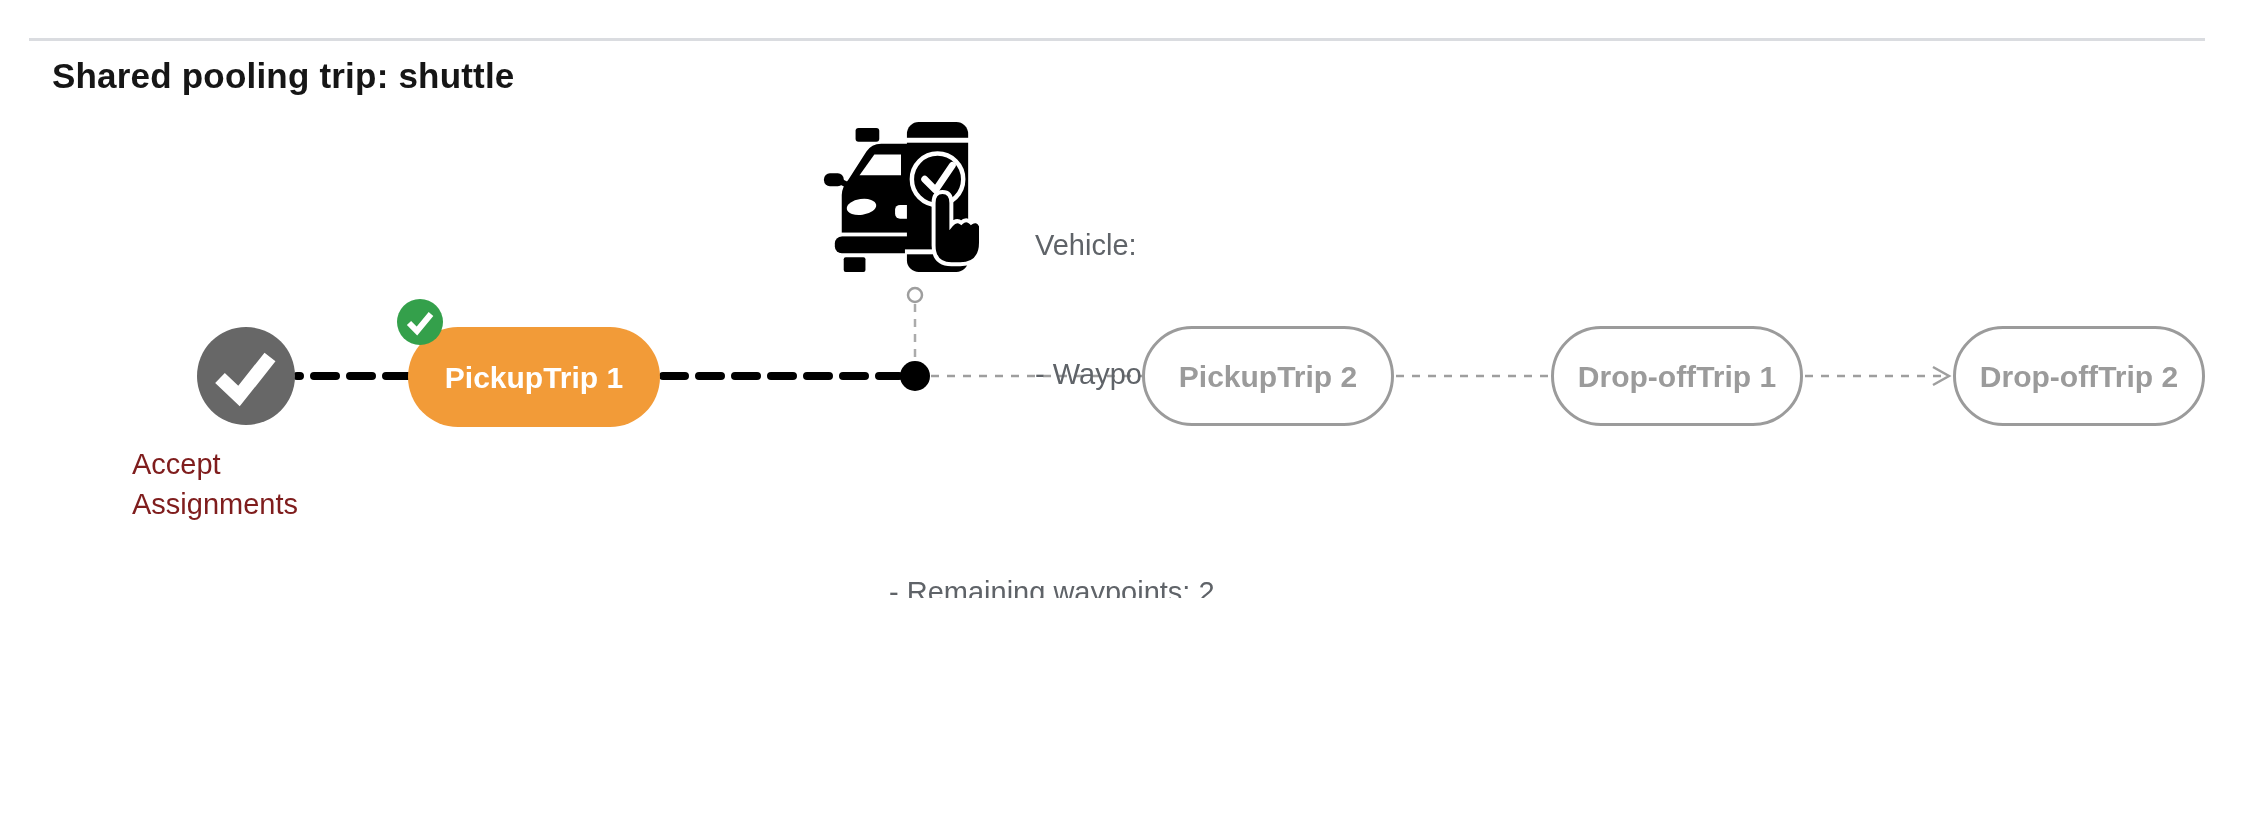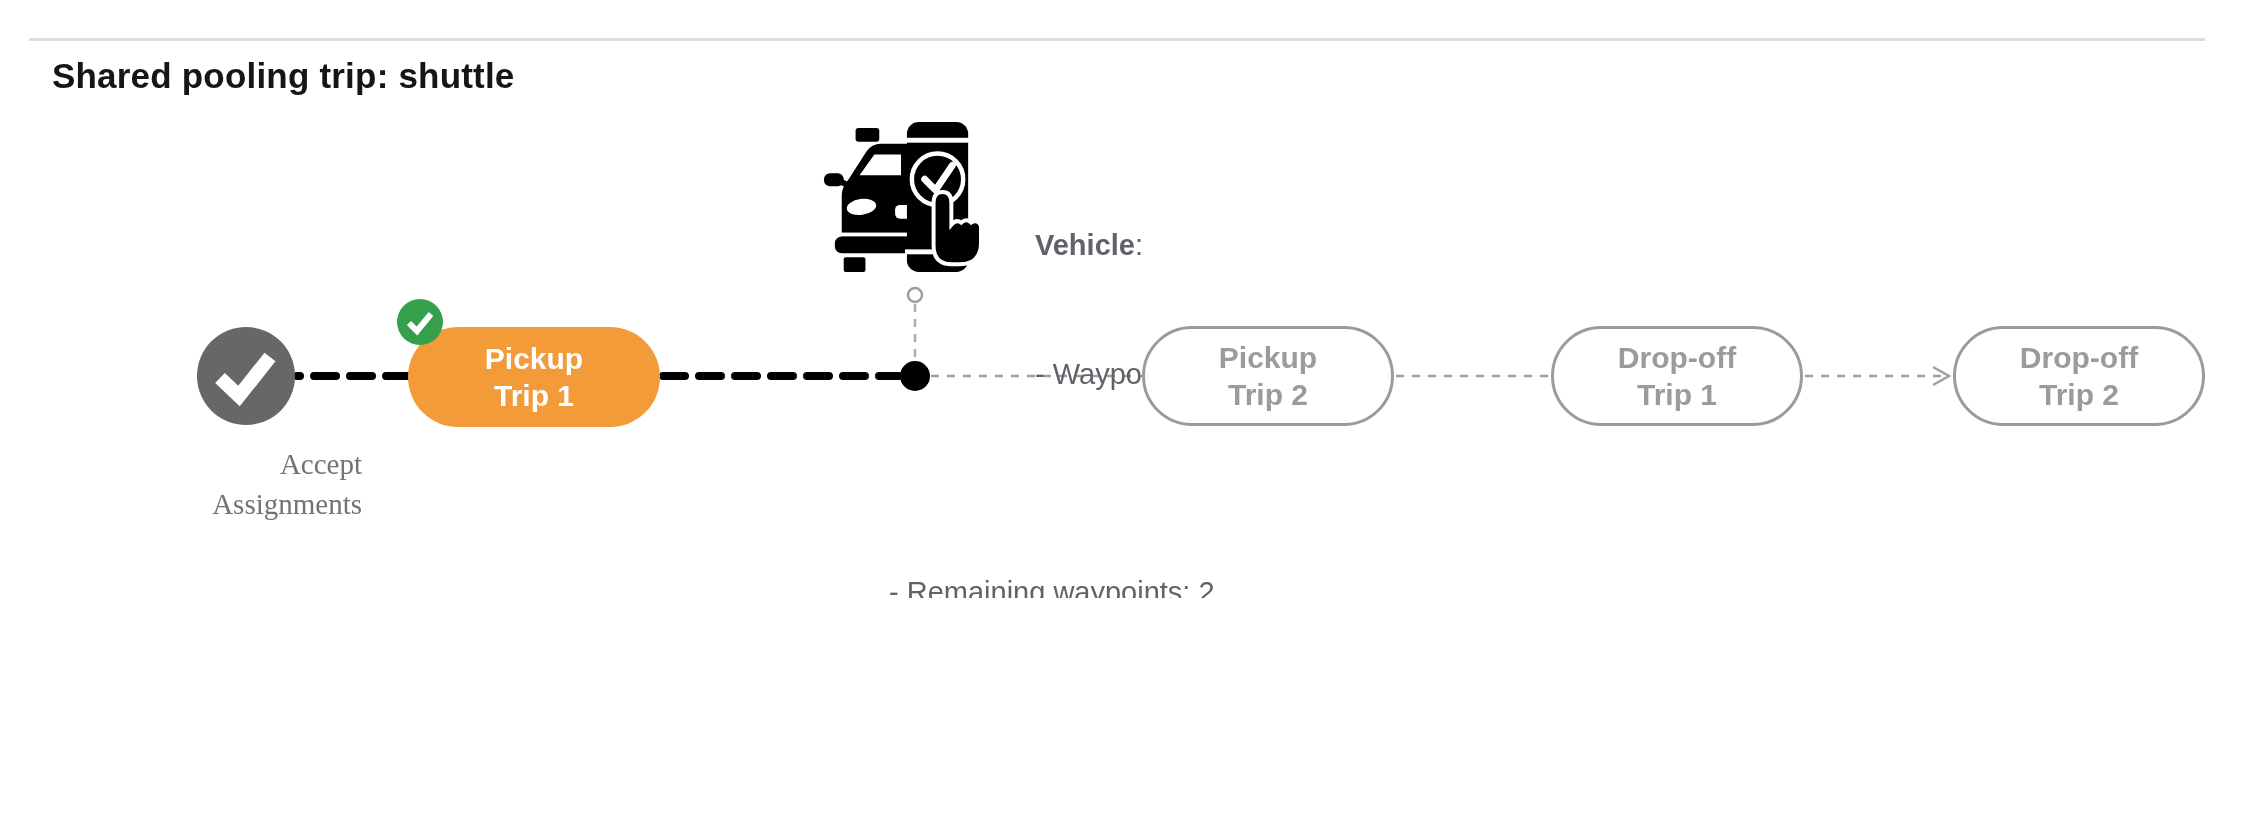--- a/index.html
+++ b/index.html
@@ -20,26 +20,26 @@
   .dash-gray-v{stroke:#ABABAB;stroke-width:2.5;stroke-dasharray:8 7;}
   .leader-circle{fill:#fff;stroke:#9E9E9E;stroke-width:2.5;}
   .current-dot{fill:#000;}
   .arrowhead{fill:none;stroke:#9E9E9E;stroke-width:2.5;}
   .node-circle{
     position:absolute;left:197px;top:327px;width:98px;height:98px;
     border-radius:50%;background:#676767;
   }
   .node-circle svg{position:absolute;left:0;top:0;width:98px;height:98px;}
   .accept-label{
-    position:absolute;left:132px;top:444px;width:230px;text-align:right;
-    font-size:29px;line-height:40px;color:#737373;font-family:Liberation Serif, serif;
+    position:absolute;left:132px;top:444px;width:230px;text-align:left;
+    font-size:29px;line-height:40px;color:#7f1d1d;
   }
   .pill{
     position:absolute;width:252px;height:100px;border-radius:51px;
-    display:flex;flex-direction:column;align-items:center;justify-content:center;
+    display:flex;flex-direction:row;align-items:center;justify-content:center;
     font-size:30px;font-weight:700;line-height:37px;box-sizing:border-box;
   }
   .pill.orange{left:408px;top:327px;background:#F29B38;color:#ffffff;}
   .pill.gray{background:#ffffff;border:3px solid #9B9B9B;color:#9B9B9B;}
   .pill.p2{left:1142px;top:326px;}
   .pill.p3{left:1551px;top:326px;}
   .pill.p4{left:1953px;top:326px;}
   .done-badge{
     position:absolute;left:397px;top:299px;width:46px;height:46px;
     border-radius:50%;background:#34A04B;
@@ -47,21 +47,21 @@
   .done-badge svg{position:absolute;left:0;top:0;width:46px;height:46px;}
   .vehicle-icon{position:absolute;left:822px;top:120px;width:158px;height:158px;}
   .vehicle-info{
     position:absolute;left:1035px;top:138px;
     font-size:29px;line-height:43px;color:#5F6368;white-space:pre;
   }
   .trip-details{
     position:absolute;left:889px;top:494px;
     font-size:29px;line-height:39.5px;color:#5F6368;white-space:pre;
   }
-  .b{font-weight:700;}
+  .b{font-weight:400;}
 </style>
 </head>
 <body>
 
 <div class="canvas">
 
   <div class="hairline top"></div>
 
   <h1 class="title">Shared pooling trip: shuttle</h1>
 

